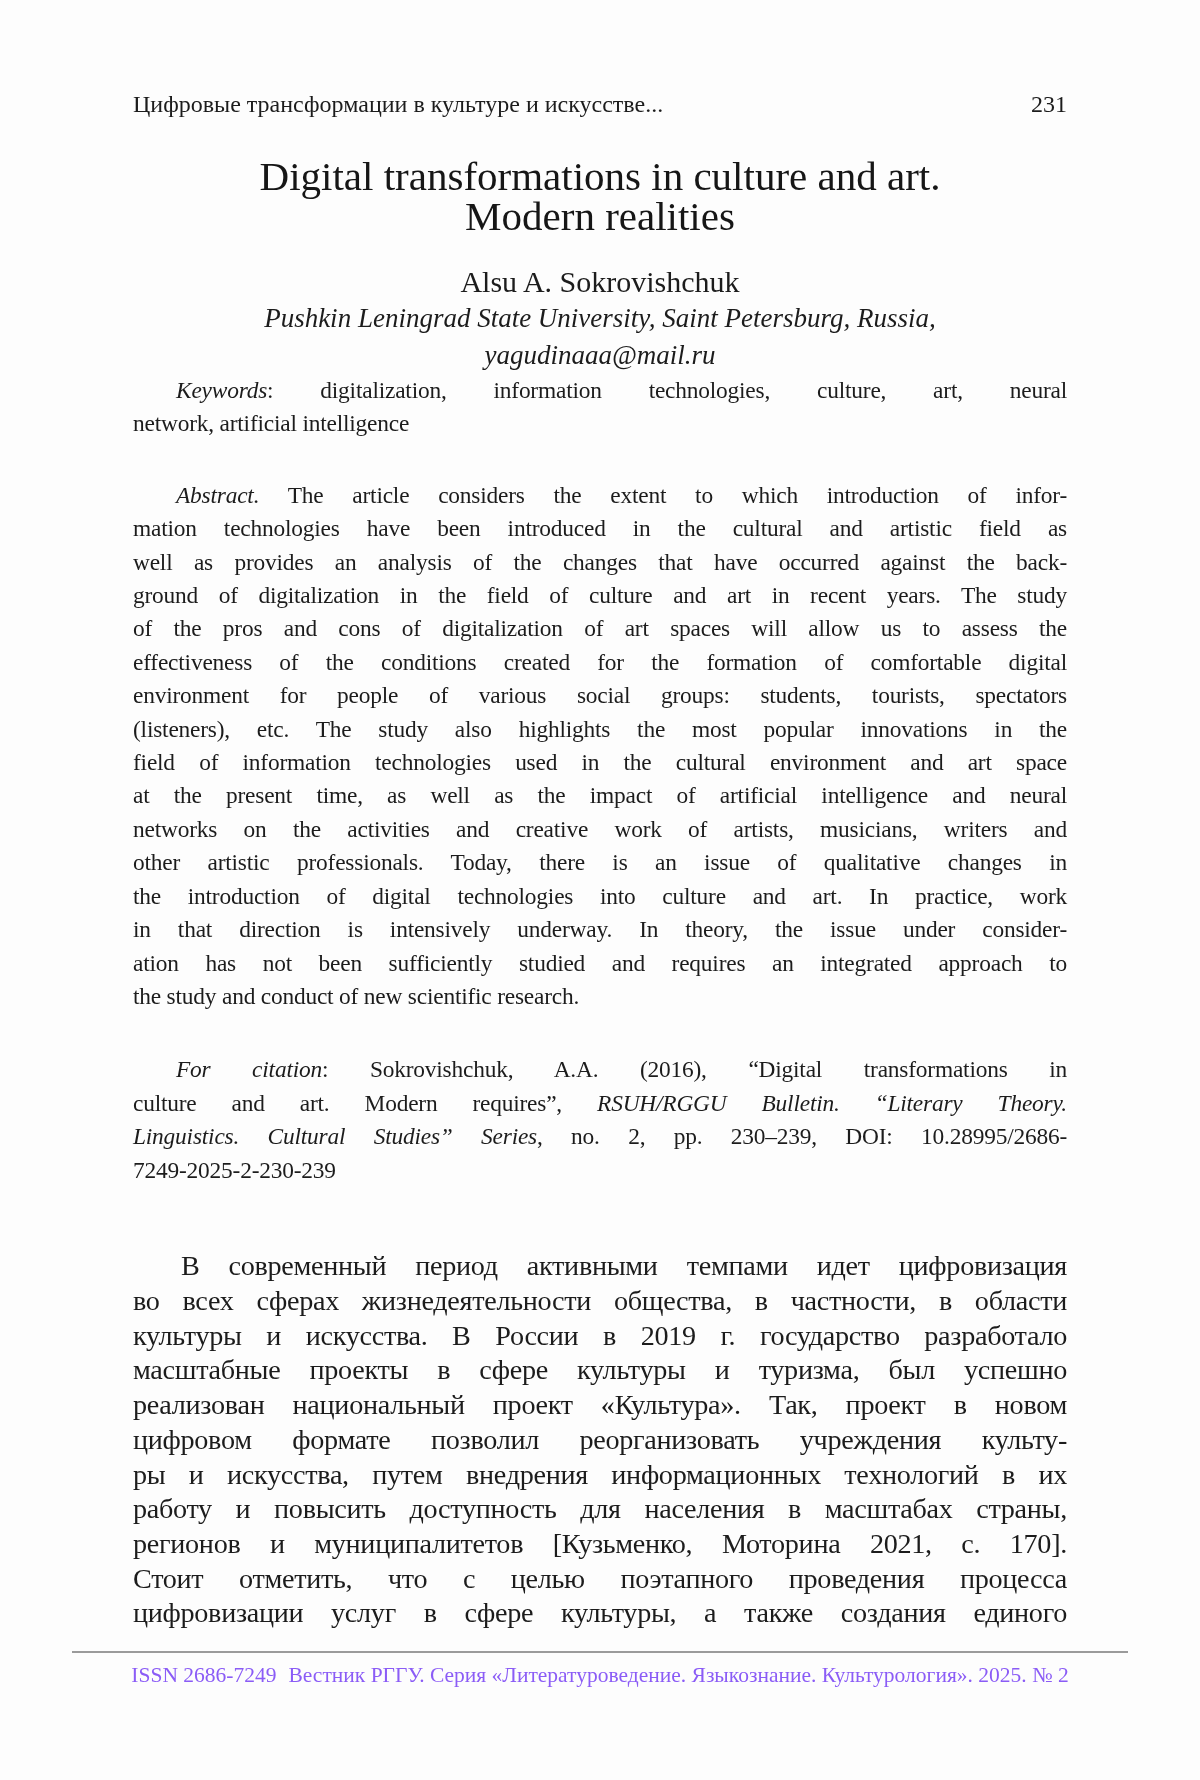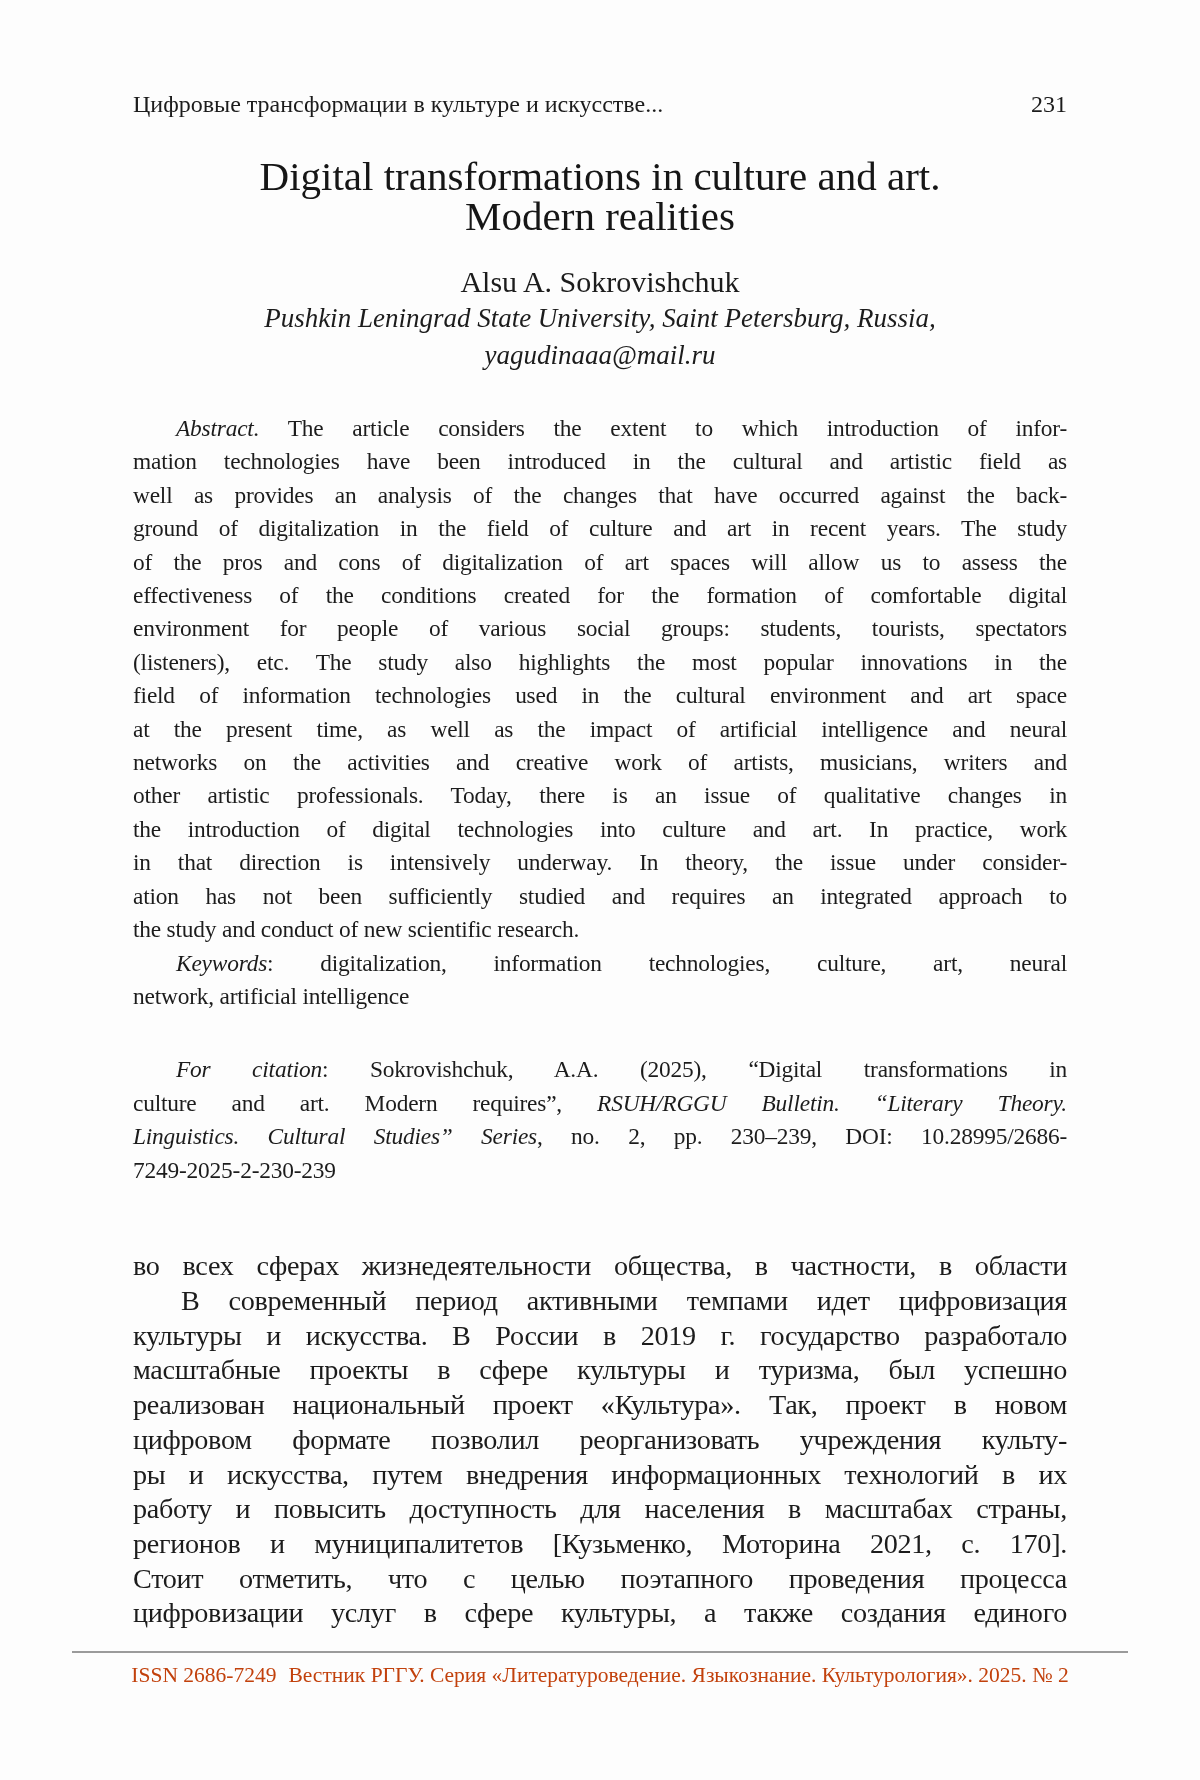--- a/index.html
+++ b/index.html
@@ -38,21 +38,21 @@
   .abstract .indent, .keywords .indent, .citation .indent { text-indent:43px; }
 
   .citation { margin-top:40px; font-size:23.4px; letter-spacing:-0.2px; }
   .citation .ln { line-height:33.5px; }
 
   .body-ru { margin-top:62px; font-size:28.2px; letter-spacing:-0.3px; }
   .body-ru .ln { line-height:34.7px; }
   .body-ru .indent { text-indent:48px; }
 
   .footer-rule { margin:20px 72px 0; border-top:2px solid #9b9b9b; height:0; }
-  .footer { margin:9px 72px 0; text-align:center; font-size:21.5px; line-height:26px; color:#c2410c; }
+  .footer { margin:9px 72px 0; text-align:center; font-size:21.5px; line-height:26px; color:#8b5cf6; }
   .footer .gap { margin-left:12px; }
 </style>
 </head>
 <body>
 
 <div class="page">
 
   <div class="running-head">
     <span>Цифровые трансформации в культуре и искусстве...</span>
     <span>231</span>
@@ -65,54 +65,54 @@
       <span class="tline">Modern realities</span>
     </h1>
 
     <div class="author">Alsu A. Sokrovishchuk</div>
 
     <div class="affiliation">
       <span class="aline">Pushkin Leningrad State University, Saint Petersburg, Russia,</span>
       <span class="aline">yagudinaaa@mail.ru</span>
     </div>
 
+    <div class="para keywords">
+        <div class="ln indent"><span class="it">Keywords</span><span>: digitalization, information technologies, culture, art, neural</span></div>
+        <div class="ln last"><span>network, artificial intelligence</span></div>
+      </div>
+
     <div class="para abstract">
         <div class="ln indent"><span class="it">Abstract.</span><span> The article considers the extent to which introduction of infor-</span></div>
         <div class="ln"><span>mation technologies have been introduced in the cultural and artistic field as</span></div>
         <div class="ln"><span>well as provides an analysis of the changes that have occurred against the back-</span></div>
         <div class="ln"><span>ground of digitalization in the field of culture and art in recent years. The study</span></div>
         <div class="ln"><span>of the pros and cons of digitalization of art spaces will allow us to assess the</span></div>
         <div class="ln"><span>effectiveness of the conditions created for the formation of comfortable digital</span></div>
         <div class="ln"><span>environment for people of various social groups: students, tourists, spectators</span></div>
         <div class="ln"><span>(listeners), etc. The study also highlights the most popular innovations in the</span></div>
         <div class="ln"><span>field of information technologies used in the cultural environment and art space</span></div>
         <div class="ln"><span>at the present time, as well as the impact of artificial intelligence and neural</span></div>
         <div class="ln"><span>networks on the activities and creative work of artists, musicians, writers and</span></div>
         <div class="ln"><span>other artistic professionals. Today, there is an issue of qualitative changes in</span></div>
         <div class="ln"><span>the introduction of digital technologies into culture and art. In practice, work</span></div>
         <div class="ln"><span>in that direction is intensively underway. In theory, the issue under consider-</span></div>
         <div class="ln"><span>ation has not been sufficiently studied and requires an integrated approach to</span></div>
         <div class="ln last"><span>the study and conduct of new scientific research.</span></div>
       </div>
 
-    <div class="para keywords">
-        <div class="ln indent"><span class="it">Keywords</span><span>: digitalization, information technologies, culture, art, neural</span></div>
-        <div class="ln last"><span>network, artificial intelligence</span></div>
-      </div>
-
     <div class="para citation">
-        <div class="ln indent"><span class="it">For citation</span><span>: Sokrovishchuk, A.A. (2025), “Digital transformations in</span></div>
+        <div class="ln indent"><span class="it">For citation</span><span>: Sokrovishchuk, A.A. (2016), “Digital transformations in</span></div>
         <div class="ln"><span>culture and art. Modern requires”, </span><span class="it">RSUH/RGGU Bulletin. “Literary Theory.</span></div>
         <div class="ln"><span class="it">Linguistics. Cultural Studies” Series</span><span>, no. 2, pp. 230–239, DOI: 10.28995/2686-</span></div>
         <div class="ln last"><span>7249-2025-2-230-239</span></div>
       </div>
 
     <div class="para body-ru">
+        <div class="ln indent"><span>В современный период активными темпами идет цифровизация</span></div>
         <div class="ln"><span>во всех сферах жизнедеятельности общества, в частности, в области</span></div>
-        <div class="ln indent"><span>В современный период активными темпами идет цифровизация</span></div>
         <div class="ln"><span>культуры и искусства. В России в 2019 г. государство разработало</span></div>
         <div class="ln"><span>масштабные проекты в сфере культуры и туризма, был успешно</span></div>
         <div class="ln"><span>реализован национальный проект «Культура». Так, проект в новом</span></div>
         <div class="ln"><span>цифровом формате позволил реорганизовать учреждения культу-</span></div>
         <div class="ln"><span>ры и искусства, путем внедрения информационных технологий в их</span></div>
         <div class="ln"><span>работу и повысить доступность для населения в масштабах страны,</span></div>
         <div class="ln"><span>регионов и муниципалитетов [Кузьменко, Моторина 2021, с. 170].</span></div>
         <div class="ln"><span>Стоит отметить, что с целью поэтапного проведения процесса</span></div>
         <div class="ln"><span>цифровизации услуг в сфере культуры, а также создания единого</span></div>
       </div>

